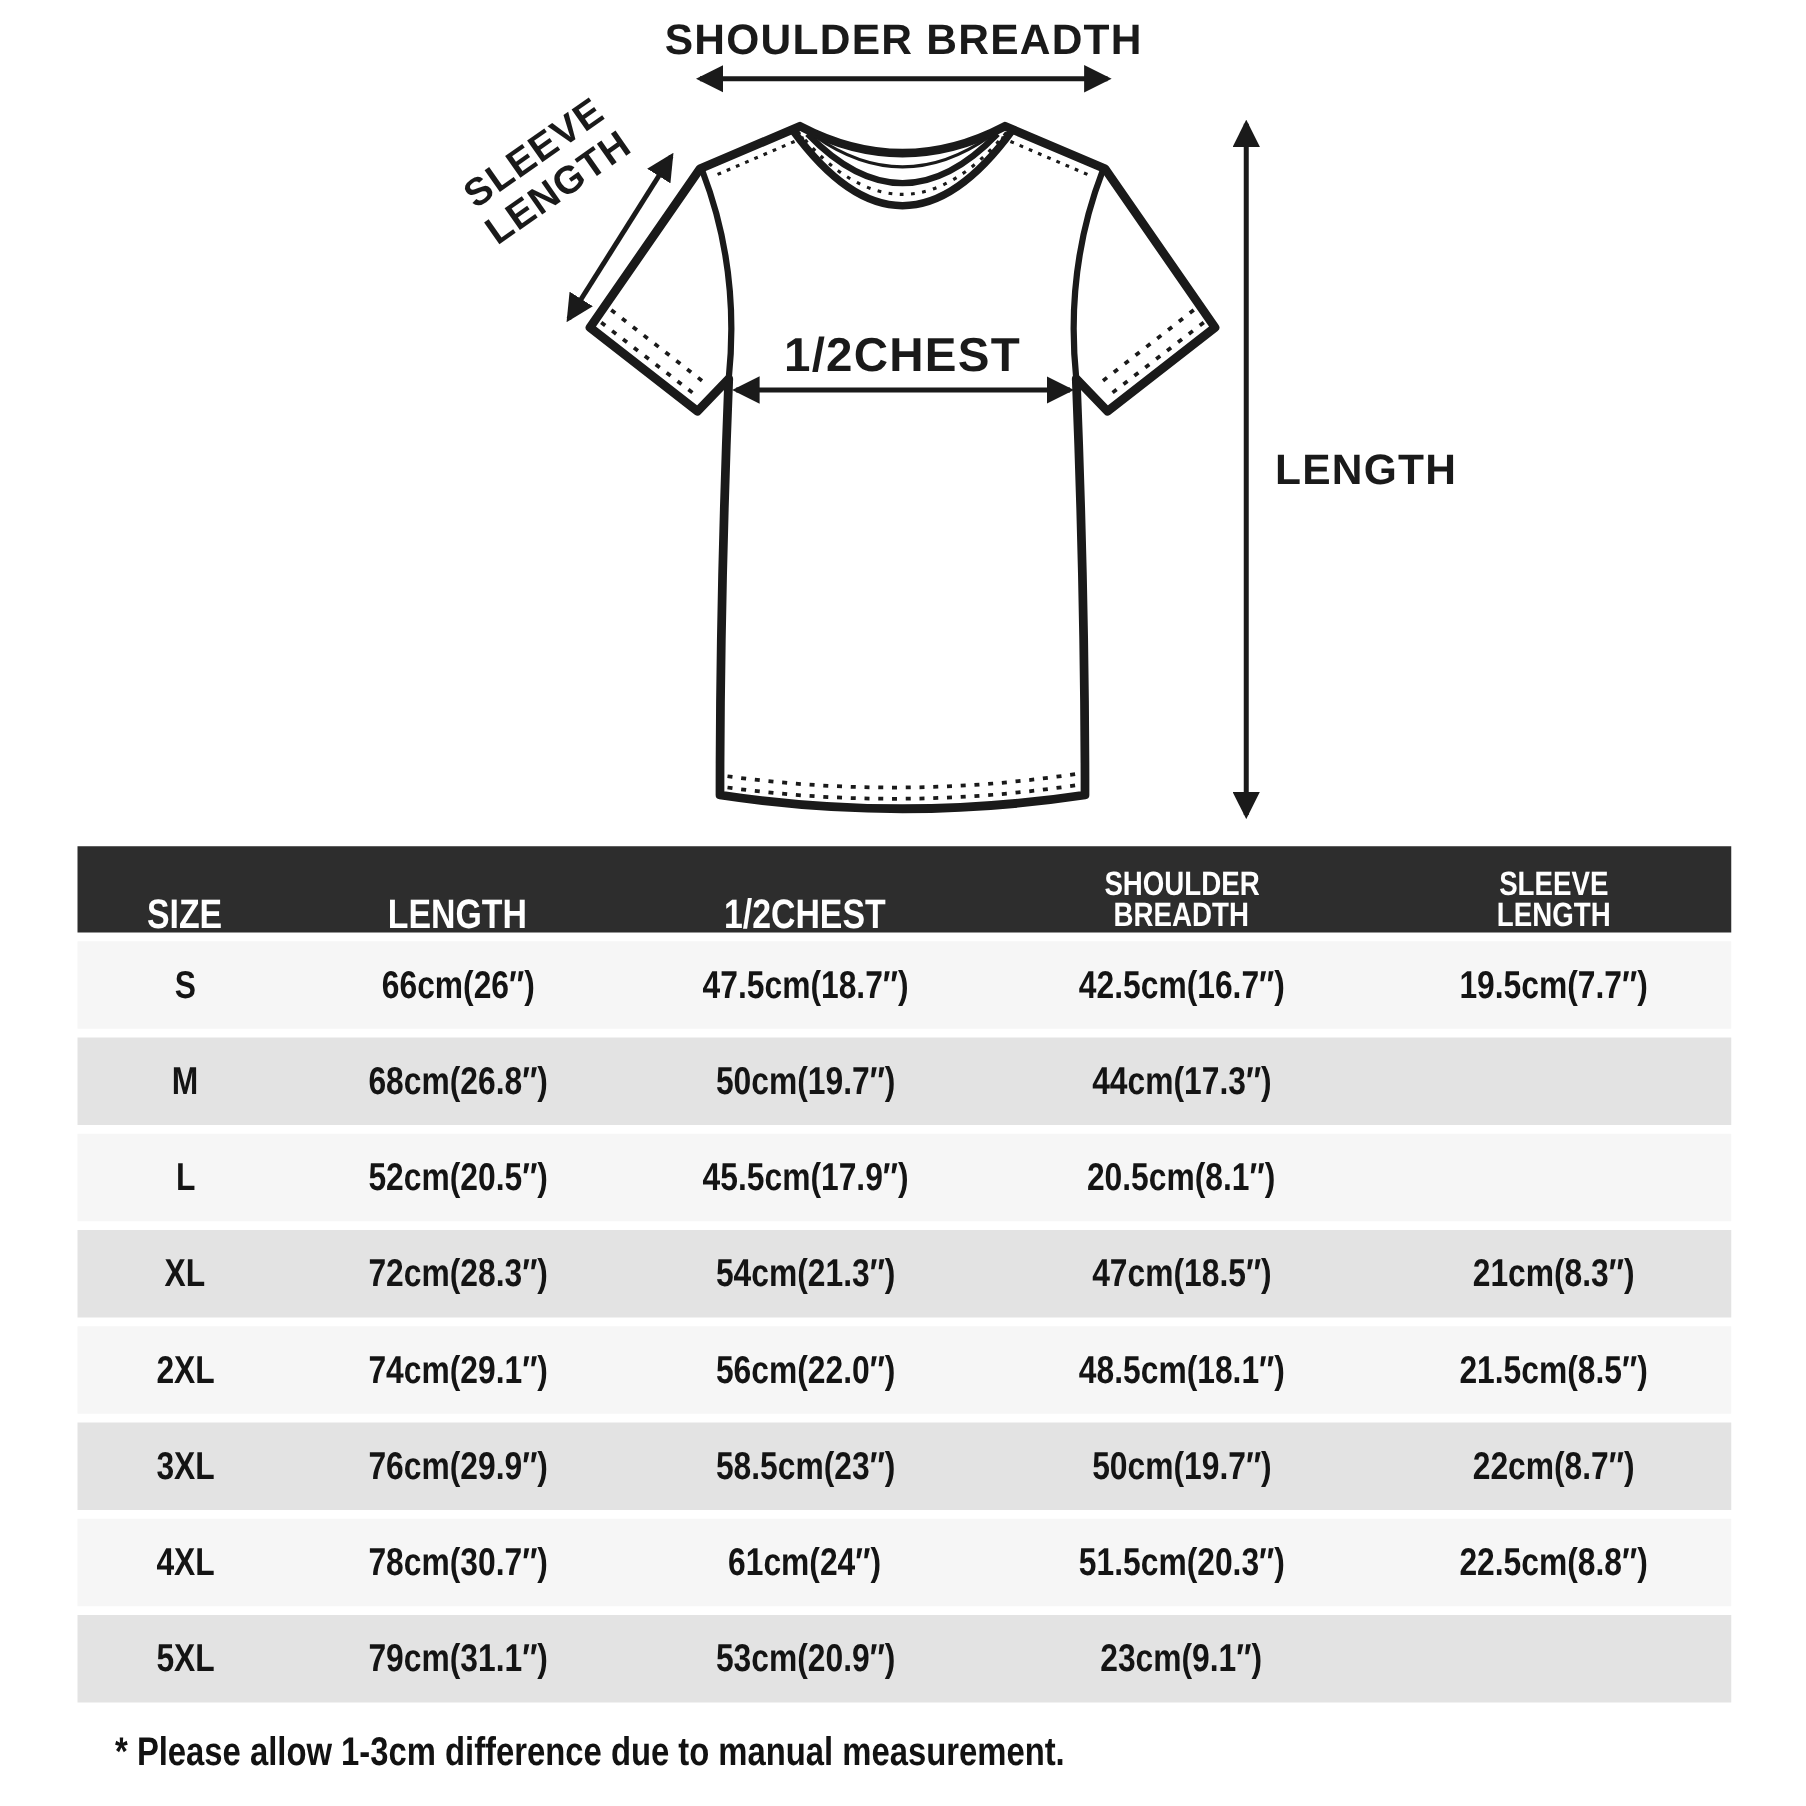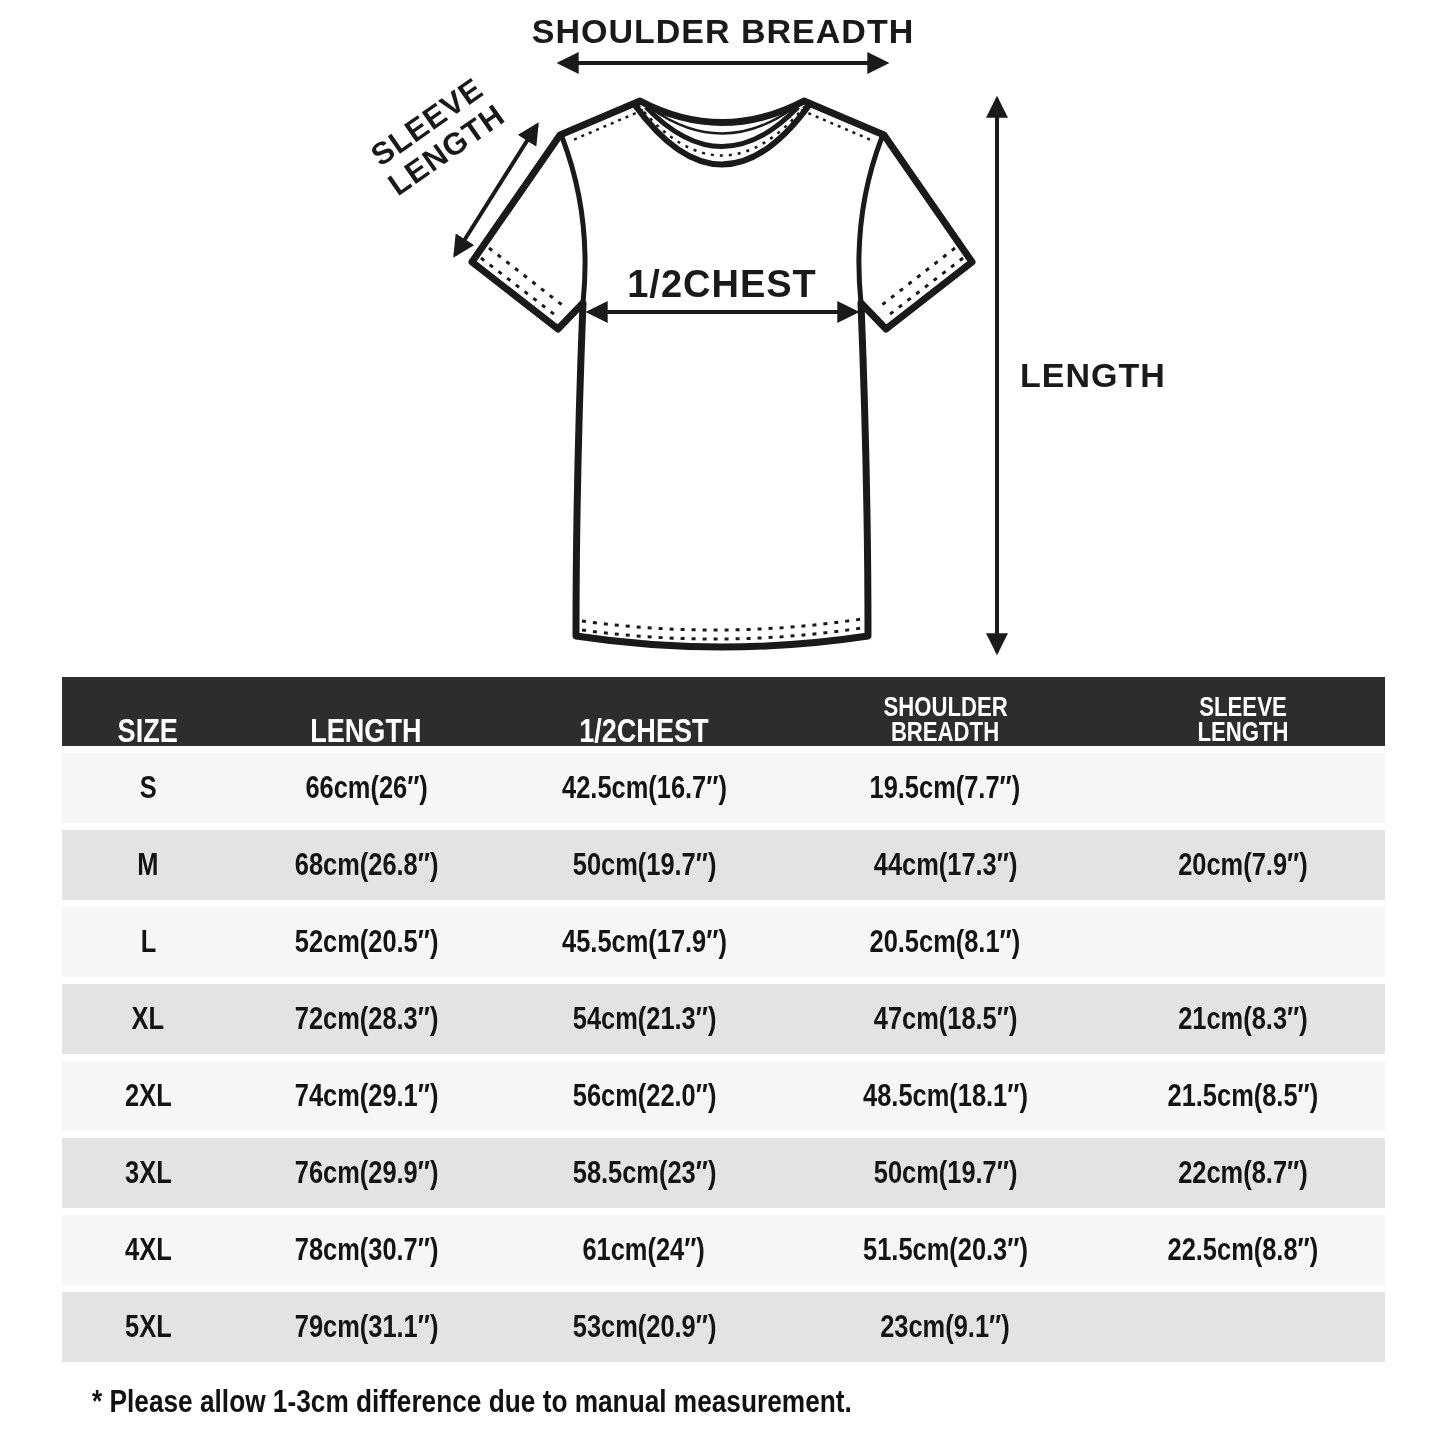--- a/index.html
+++ b/index.html
@@ -168,42 +168,42 @@
     </div>
 
     <div class="trow light">
       <div class="cell">
           <span class="cond">S</span>
         </div>
       <div class="cell">
           <span class="cond">66cm(26″)</span>
         </div>
       <div class="cell">
+          <span class="cond">47.5cm(18.7″)</span>
+        </div>
+      <div class="cell">
           <span class="cond">42.5cm(16.7″)</span>
         </div>
       <div class="cell">
           <span class="cond">19.5cm(7.7″)</span>
         </div>
     </div>
 
     <div class="trow gray">
       <div class="cell">
           <span class="cond">M</span>
         </div>
       <div class="cell">
           <span class="cond">68cm(26.8″)</span>
         </div>
       <div class="cell">
           <span class="cond">50cm(19.7″)</span>
         </div>
       <div class="cell">
           <span class="cond">44cm(17.3″)</span>
-        </div>
-      <div class="cell">
-          <span class="cond">20cm(7.9″)</span>
         </div>
     </div>
 
     <div class="trow light">
       <div class="cell">
           <span class="cond">L</span>
         </div>
       <div class="cell">
           <span class="cond">52cm(20.5″)</span>
         </div>

